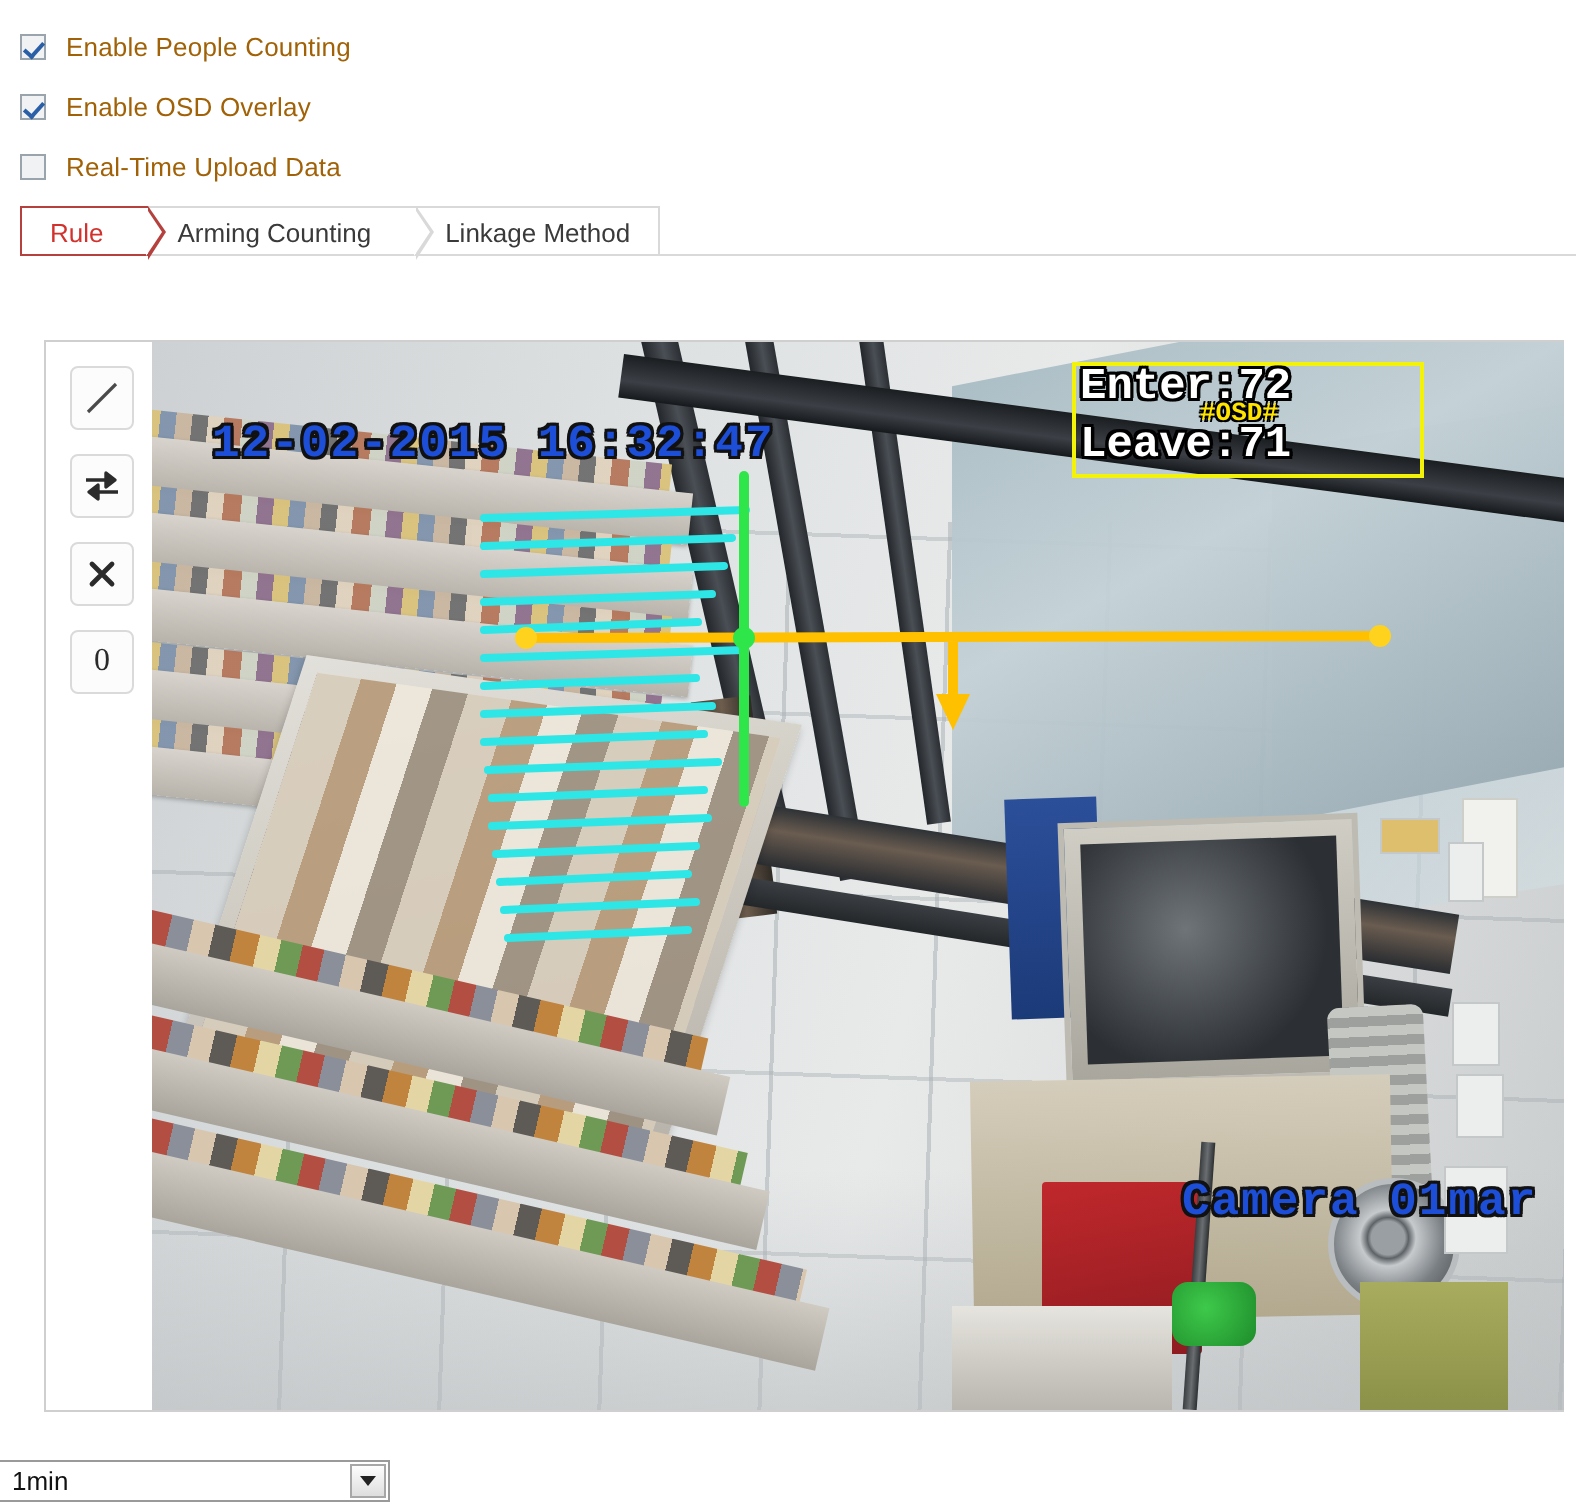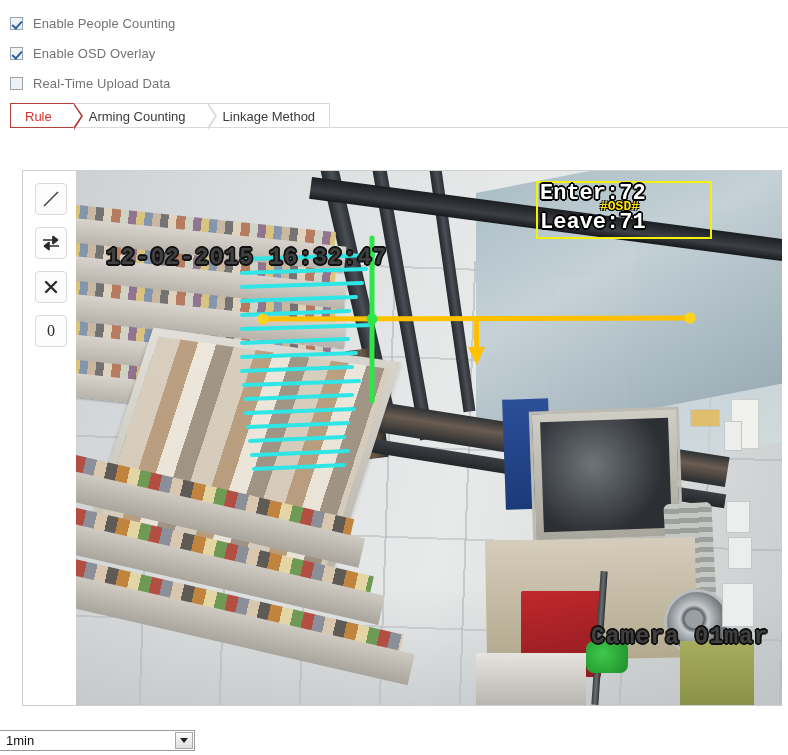--- a/index.html
+++ b/index.html
@@ -43,21 +43,21 @@
     left: 3px;
     top: 1px;
     width: 4px;
     height: 8px;
     border: solid #2a5fa8;
     border-width: 0 2px 2px 0;
     transform: rotate(42deg);
   }
   .opt-label {
     font-size: 13px;
-    color: #737373;
+    color: #a16207;
     letter-spacing: .1px;
     white-space: nowrap;
   }
 
   
   .tabbar {
     position: relative;
     margin: 5px 0 0 10px;
     height: 25px;
     width: 778px;
@@ -349,30 +349,29 @@
   .pole {
     position: absolute; left: 520px; top: 400px; width: 7px; height: 134px;
     background: linear-gradient(90deg,#3a3d40,#6b6e71,#2c2f32);
     transform: rotate(4deg);
   }
 
   
   .osd {
     position: absolute;
     font-family: "Liberation Mono", "DejaVu Sans Mono", monospace;
-    color: #404040;
+    color: #1d4ed8;
     text-shadow:
       -1.4px -1.4px 0 #111, 1.4px -1.4px 0 #111,
       -1.4px 1.4px 0 #111, 1.4px 1.4px 0 #111,
        0 -1.6px 0 #111, 0 1.6px 0 #111,
       -1.6px 0 0 #111, 1.6px 0 0 #111;
     white-space: nowrap;
     z-index: 30;
     letter-spacing: 1px;
-    margin-top: 36px;
   }
   .osd-datetime { left: 30px; top: 38px; font-size: 23px; font-weight: bold; }
   .osd-camera   { left: 515px; top: 417px; font-size: 23px; font-weight: bold; }
 
   .osd-box {
     position: absolute;
     left: 460px; top: 10px; width: 176px; height: 58px;
     border: 2px solid #f2f20a;
     box-sizing: border-box;
     z-index: 31;

